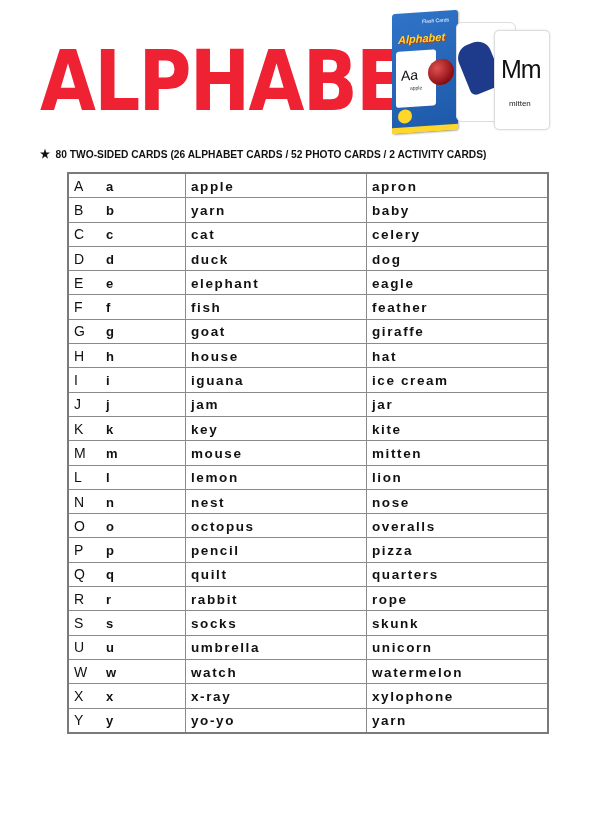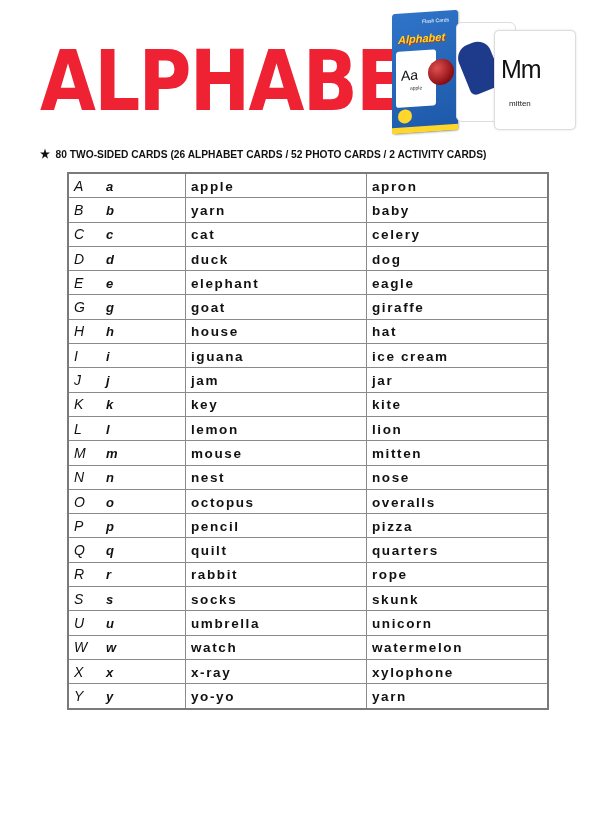--- a/index.html
+++ b/index.html
@@ -34,42 +34,41 @@
     background: #fff; border: 1px solid #ddd; border-radius: 6px;
   }
   .mitten {
     position: absolute; left: 70px; top: 34px; width: 34px; height: 50px;
     background: #1e3a8a; border-radius: 14px 14px 6px 6px; transform: rotate(-22deg);
   }
   .card-front {
     position: absolute; left: 102px; top: 22px; width: 54px; height: 98px;
     background: #fff; border: 1px solid #ddd; border-radius: 5px;
     box-shadow: 0 0 2px rgba(0,0,0,0.15);
-    padding-left: 26px;
   }
   .card-letters { position: absolute; left: 6px; top: 24px; font-size: 25px; color: #111; letter-spacing: -1px; }
   .card-word { position: absolute; left: 14px; top: 68px; font-size: 8px; color: #222; }
 
   .subtitle {
     position: absolute; left: 40px; top: 147px; white-space: nowrap;
     font-size: 11px; line-height: 14px; color: #111; font-weight: bold;
     transform: scaleX(0.93); transform-origin: left top;
   }
   .subtitle .star { margin-right: 6px; font-size: 12px; }
 
   table.alpha {
     position: absolute; left: 67px; top: 172px; width: 478px;
     border-collapse: collapse; table-layout: fixed;
     border: 2px solid #7a7a7a;
   }
   table.alpha td {
     border: 1px solid #8a8a8a; height: 23.3px; padding: 0 0 0 5px;
     font-size: 14px; color: #111; vertical-align: middle; white-space: nowrap;
   }
-  td.letters { width: 111px; font-style: italic; }
+  td.letters { width: 111px; }
   td.w1 { width: 175px; }
   td.w2 { width: 175px; }
   .upper { display: inline-block; width: 32px; font-size: 14px; }
   .lower { display: inline-block; font-size: 13px; font-weight: bold; }
   .word { letter-spacing: 1.6px; font-weight: bold; font-size: 13.5px; }
 </style>
 </head>
 <body>
 
 <div class="title">ALPHABET</div>
@@ -119,20 +118,25 @@
         <td class="letters"><span class="upper">D</span><span class="lower">d</span></td>
         <td class="w1"><span class="word">duck</span></td>
         <td class="w2"><span class="word">dog</span></td>
       </tr>
       <tr>
         <td class="letters"><span class="upper">E</span><span class="lower">e</span></td>
         <td class="w1"><span class="word">elephant</span></td>
         <td class="w2"><span class="word">eagle</span></td>
       </tr>
       <tr>
+        <td class="letters"><span class="upper">F</span><span class="lower">f</span></td>
+        <td class="w1"><span class="word">fish</span></td>
+        <td class="w2"><span class="word">feather</span></td>
+      </tr>
+      <tr>
         <td class="letters"><span class="upper">G</span><span class="lower">g</span></td>
         <td class="w1"><span class="word">goat</span></td>
         <td class="w2"><span class="word">giraffe</span></td>
       </tr>
       <tr>
         <td class="letters"><span class="upper">H</span><span class="lower">h</span></td>
         <td class="w1"><span class="word">house</span></td>
         <td class="w2"><span class="word">hat</span></td>
       </tr>
       <tr>
@@ -144,30 +148,30 @@
         <td class="letters"><span class="upper">J</span><span class="lower">j</span></td>
         <td class="w1"><span class="word">jam</span></td>
         <td class="w2"><span class="word">jar</span></td>
       </tr>
       <tr>
         <td class="letters"><span class="upper">K</span><span class="lower">k</span></td>
         <td class="w1"><span class="word">key</span></td>
         <td class="w2"><span class="word">kite</span></td>
       </tr>
       <tr>
+        <td class="letters"><span class="upper">M</span><span class="lower">m</span></td>
+        <td class="w1"><span class="word">mouse</span></td>
+        <td class="w2"><span class="word">mitten</span></td>
+      </tr>
+      <tr>
         <td class="letters"><span class="upper">L</span><span class="lower">l</span></td>
         <td class="w1"><span class="word">lemon</span></td>
         <td class="w2"><span class="word">lion</span></td>
       </tr>
       <tr>
-        <td class="letters"><span class="upper">M</span><span class="lower">m</span></td>
-        <td class="w1"><span class="word">mouse</span></td>
-        <td class="w2"><span class="word">mitten</span></td>
-      </tr>
-      <tr>
         <td class="letters"><span class="upper">N</span><span class="lower">n</span></td>
         <td class="w1"><span class="word">nest</span></td>
         <td class="w2"><span class="word">nose</span></td>
       </tr>
       <tr>
         <td class="letters"><span class="upper">O</span><span class="lower">o</span></td>
         <td class="w1"><span class="word">octopus</span></td>
         <td class="w2"><span class="word">overalls</span></td>
       </tr>
       <tr>

